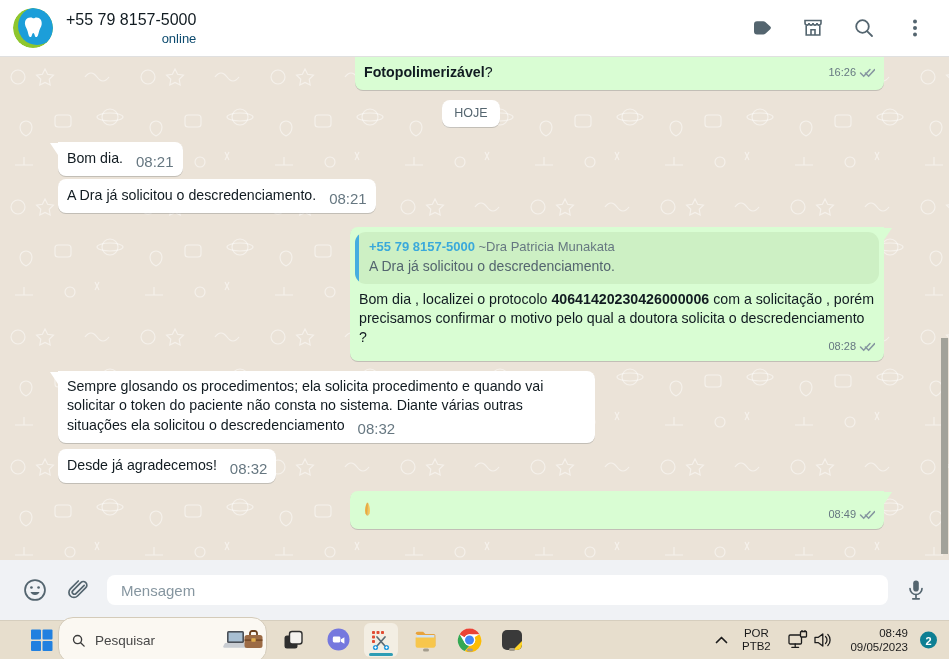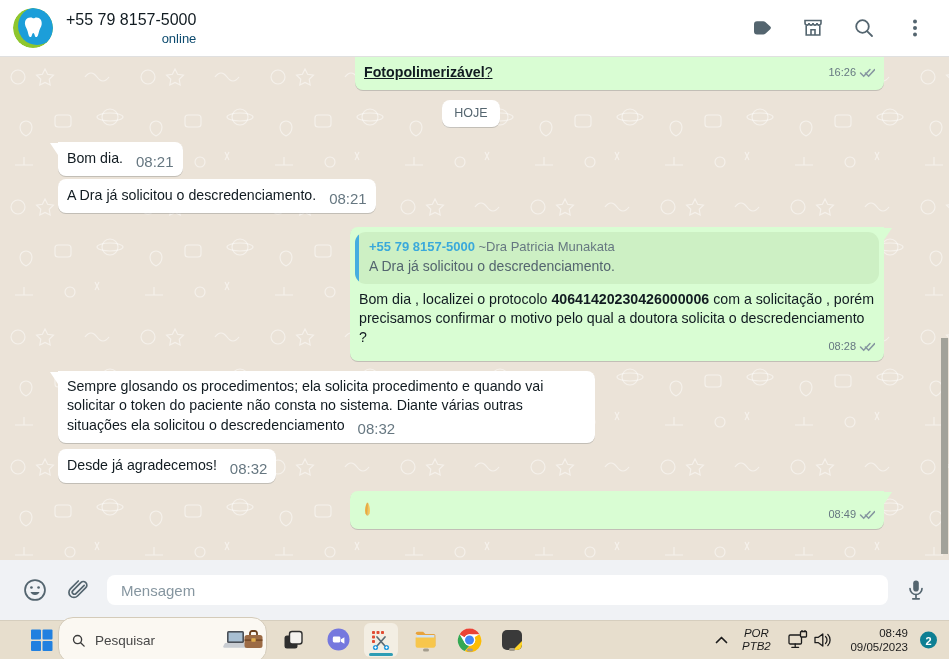--- a/index.html
+++ b/index.html
@@ -37,21 +37,21 @@
   .tail-shape { position:absolute; top:0; width:8px; height:13px; }
   .tail-shape.left  { left:-8px; }
   .tail-shape.right { right:-8px; }
 
   .b { font-weight:700; }
   .meta-inline { font-size:15px; color:#667781; margin-left:9px; position:relative; bottom:-4px; white-space:nowrap; }
   .meta-abs { position:absolute; right:9px; bottom:5px; font-size:11px; color:#667781;
     display:flex; align-items:center; gap:3px; white-space:nowrap; }
   .meta-abs svg, .meta-inline svg { vertical-align:-1px; }
 
-  .w-m0 { width:529px; padding-right:80px;text-decoration:underline; }
+  .w-m0 { width:529px; padding-right:80px; }
   .w-m3 { width:534px; padding:5px 5px 8px; }
   .w-m4 { width:537px; }
   .w-m6 { width:534px; padding-bottom:10px; }
 
   .quote { position:relative; background:#cdf0c4; border-radius:11px; padding:6px 10px 8px 14px;
     overflow:hidden; cursor:pointer; }
   .quote::before { content:""; position:absolute; left:0; top:0; bottom:0; width:4px; background:#45aee0; }
   .q-line { font-size:13px; line-height:18px; }
   .q-phone { color:#3aa9db; font-weight:600; }
   .q-suffix { color:#667781; }
@@ -84,21 +84,21 @@
     justify-content:center; cursor:pointer; }
   .tb-tile { width:34px; height:34px; border-radius:6px; }
   .tb-tile.active { background:#f3eee3; }
   .run-dash { position:absolute; bottom:1px; left:50%; transform:translateX(-50%);
     width:6px; height:3px; border-radius:2px; background:#a49d8d; }
   .run-bar  { position:absolute; bottom:1px; left:50%; transform:translateX(-50%);
     width:24px; height:3px; border-radius:2px; background:#2f9db4; }
   .search-pill { left:58px; width:209px; height:46px; border-radius:15px; background:#fbf8f2;
     border:1px solid #d4cbb9; display:flex; align-items:center; padding:0 2px 0 12px; justify-content:flex-start; }
   .search-pill .label { font-size:13.5px; color:#474747; margin-left:9px; flex:1; }
-  .tray-text { font-size:11.5px; color:#1c1c1c; line-height:13px; text-align:center;font-style:italic; }
+  .tray-text { font-size:11.5px; color:#1c1c1c; line-height:13px; text-align:center; }
   .clock { font-size:11.5px; color:#1c1c1c; line-height:14px; text-align:right; }
   .badge { width:17px; height:17px; border-radius:50%; background:#0e7f93; color:#fff;
     font-size:11px; font-weight:700; display:flex; align-items:center; justify-content:center; }
 </style>
 </head>
 <body>
 
 <div class="app">
 
   <div class="chat-header">

